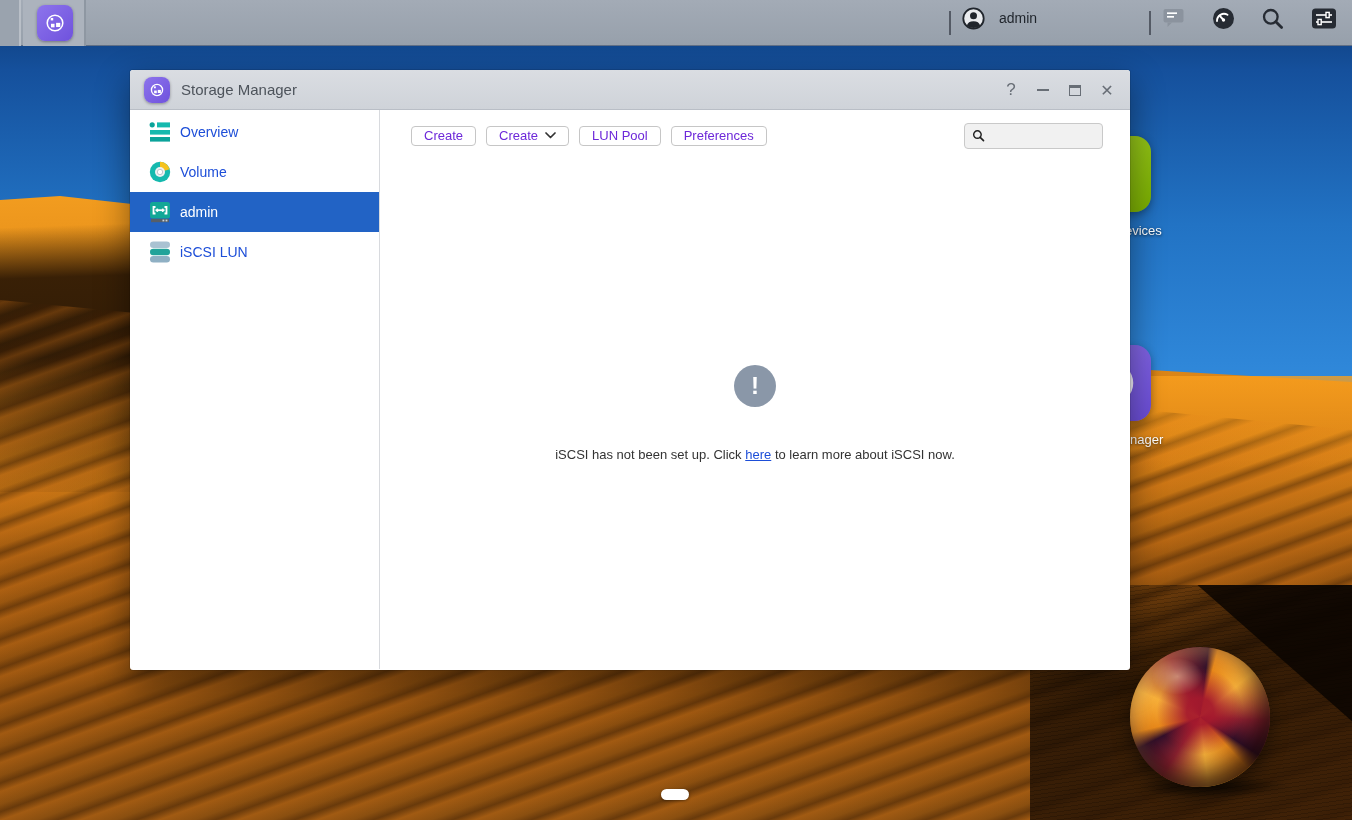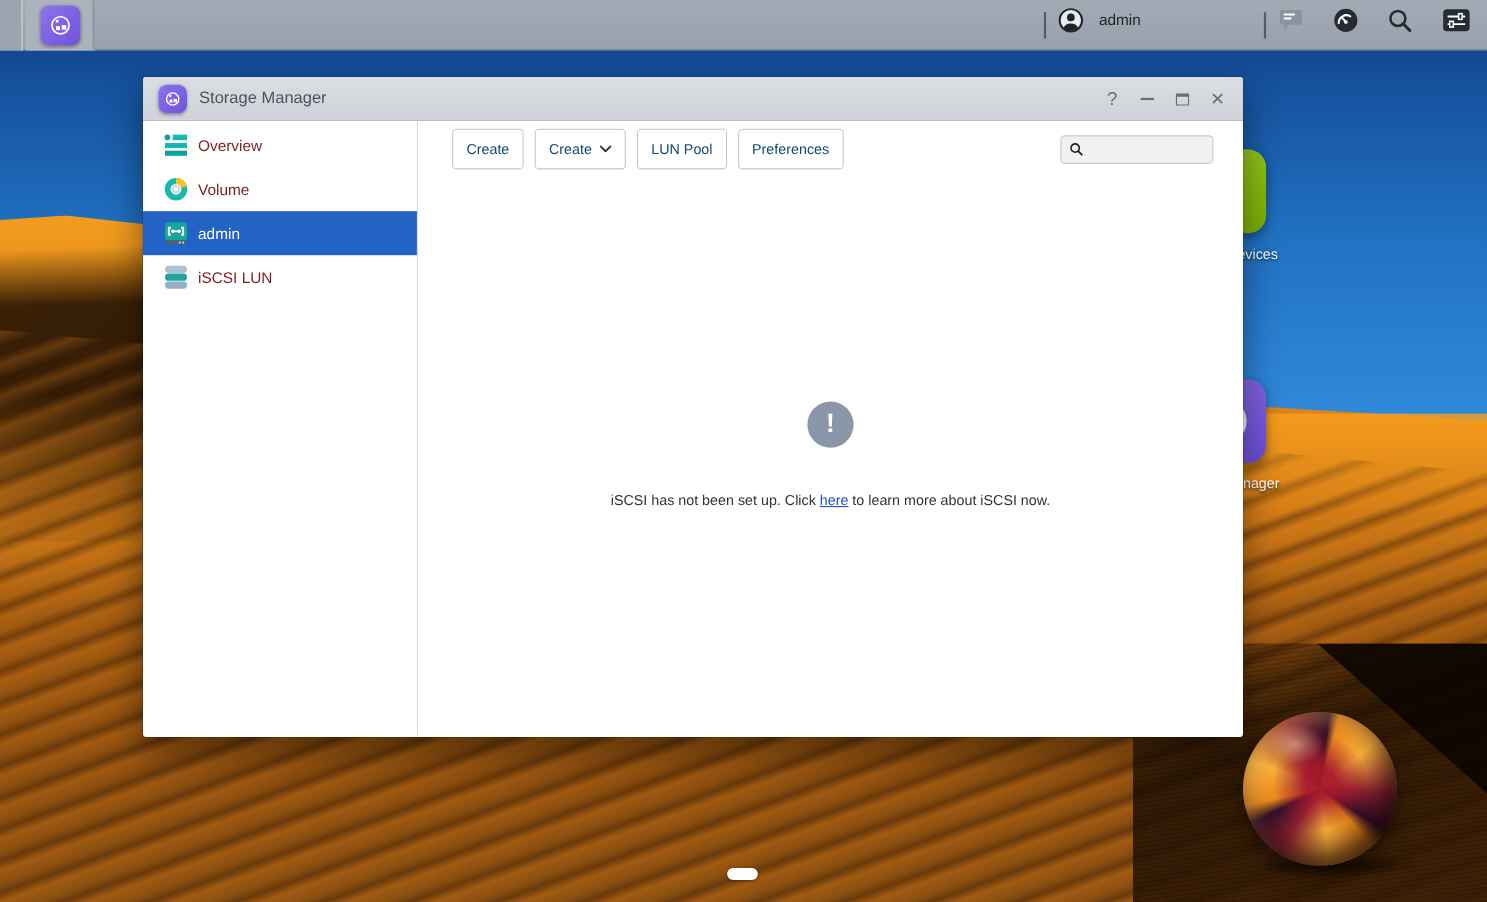--- a/index.html
+++ b/index.html
@@ -68,27 +68,27 @@
   .wc { width:18px; height:18px; display:flex; align-items:center; justify-content:center;
     color:#686e76; font-size:16px; cursor:pointer; user-select:none; }
   .wc-min { width:12px; height:0; border-top:2px solid #686e76; }
   .wc-max { width:12px; height:11px; border:1.5px solid #686e76; border-top:3px solid #686e76; }
   .wc-help { font-size:17px; font-weight:400; }
   .wc-close { font-size:16px; }
 
   .win-body { position:relative; display:flex; height:559px; }
   .sidebar { width:250px; border-right:1px solid #d8dade; padding-top:2px; }
   .side-item { height:40px; display:flex; align-items:center; padding-left:18px; cursor:pointer;
-    font-size:14px; color:#7f1d1d; }
+    font-size:14px; color:#1d4ed8; }
   .side-item .s-icon { width:24px; height:24px; margin-right:8px; flex:0 0 auto; }
   .side-item.selected { background:#2263c5; color:#fff; }
 
   .content { position:relative; flex:1; }
   .toolbar { position:absolute; left:31px; right:27px; top:12px; height:27px; display:flex; gap:10px; align-items:center; }
-  .btn { height:37px; background:#fff; border:1px solid #c6c6c6; border-radius:4px; font-size:13px; color:#0c4a6e;
+  .btn { height:20px; background:#fff; border:1px solid #c6c6c6; border-radius:4px; font-size:13px; color:#6d28d9;
     padding:0 12px; display:flex; align-items:center; gap:7px; cursor:pointer; font-family:"Liberation Sans",sans-serif; }
   .searchbox { margin-left:auto; width:139px; height:26px; background:#f1f1f1; border:1px solid #c9c9c9;
     border-radius:4px; display:flex; align-items:center; padding:0 7px; }
   .searchbox input { border:0; outline:0; background:transparent; width:100%; font-size:13px; margin-left:6px; }
 
   .empty-icon { position:absolute; left:50%; top:255px; transform:translateX(-50%); width:42px; height:42px;
     border-radius:50%; background:#8a97a8; color:#fff; display:flex; align-items:center; justify-content:center;
     font-size:24px; font-weight:700; }
   .empty-msg { position:absolute; left:0; right:0; top:337px; text-align:center; font-size:13px; color:#333; }
   .empty-msg a { color:#1d4ed8; text-decoration:underline; cursor:pointer; }

